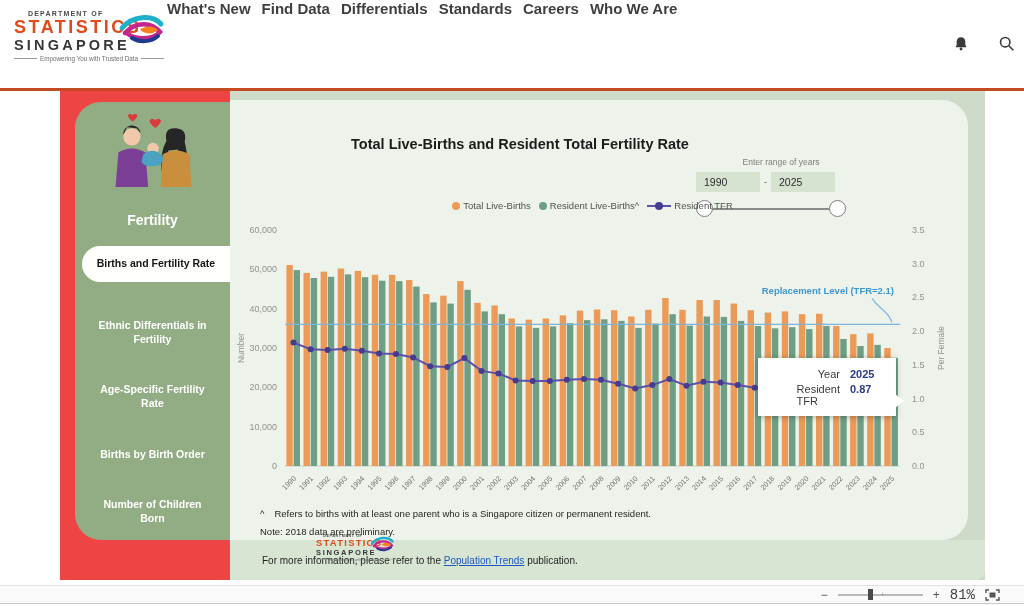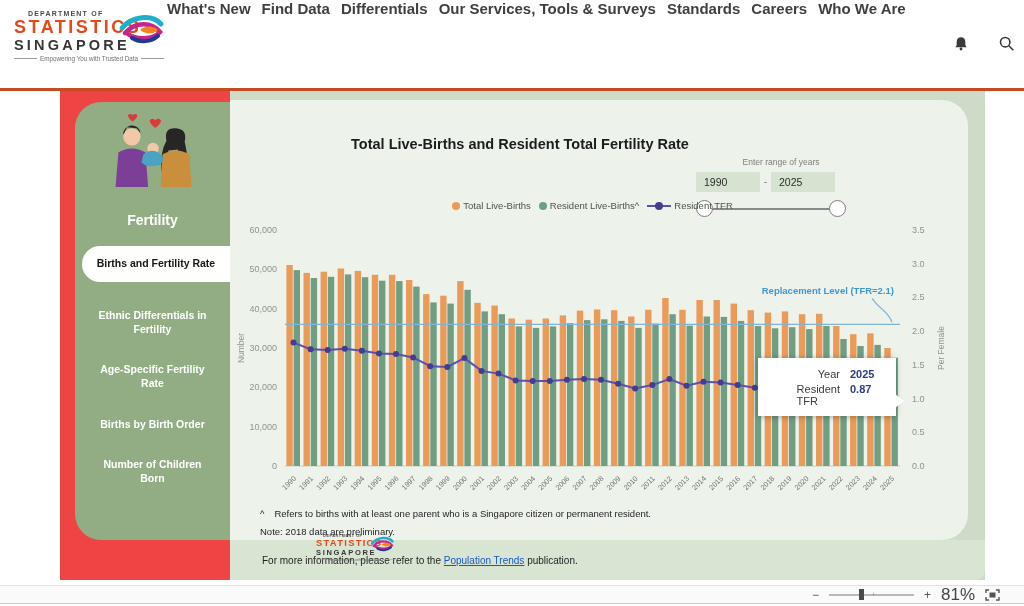--- a/index.html
+++ b/index.html
@@ -21,21 +21,21 @@
 
   .red-line{position:absolute;top:88px;left:0;width:1024px;height:3px;background:#c44a22;}
 
   
   .report{position:absolute;left:60px;top:91px;width:925px;height:489px;background:#cddbc8;}
   .side-dark{position:absolute;left:0;top:0;width:170px;height:489px;background:#ef4444;}
   .side-inner{position:absolute;left:15px;top:11px;width:155px;height:438px;background:#92ad84;
               border-radius:26px 0 0 26px;display:flex;flex-direction:column;align-items:center;}
   .illustration{margin-top:10px;height:96px;}
   .side-title{color:#fff;font-weight:800;font-size:14px;margin-top:4px;}
-  .side-menu{margin-top:18px;display:flex;flex-direction:column;gap:27px;width:100%;align-items:center;}
+  .side-menu{margin-top:18px;display:flex;flex-direction:column;gap:37px;width:100%;align-items:center;}
   .side-item{color:#fff;font-weight:700;font-size:10.5px;text-align:center;width:124px;line-height:1.3;cursor:pointer;}
   .side-item.selected{background:#fffffd;color:#161616;width:148px;height:36px;border-radius:18px 0 0 18px;
         display:flex;align-items:center;justify-content:center;align-self:flex-end;}
 
   .panel{position:absolute;left:170px;top:9px;width:738px;height:440px;background:#edf2ea;
          border-radius:0 26px 26px 0;}
   .chart-title{position:absolute;left:0;top:36px;width:580px;text-align:center;
                font-size:14.5px;font-weight:800;color:#1c1c1c;}
 
   .range-ctl{position:absolute;left:466px;top:10px;width:170px;margin-top:47px;}
@@ -81,21 +81,21 @@
   .mini-logo{position:absolute;right:14px;top:-6px;transform:scale(.52);transform-origin:top right;}
 
   
   .zoom-bar{position:absolute;left:0;top:585px;width:1024px;height:19px;background:#fafafa;
             border-top:1px solid #e2e2e2;border-bottom:1px solid #c9c9c9;box-sizing:border-box;}
   .zoom-ctl{position:absolute;right:24px;top:0;height:17px;display:flex;align-items:center;gap:10px;}
   .zoom-btn{font-size:12px;color:#555;cursor:pointer;line-height:1;}
   .zoom-track{position:relative;width:85px;height:2px;background:#b9b9b9;cursor:pointer;}
   .zoom-handle{position:absolute;left:35%;top:-5px;width:5px;height:11px;background:#4a4a4a;cursor:pointer;}
   .zoom-mid{position:absolute;left:50%;top:-3px;font-size:7px;color:#999;}
-  .zoom-level{font-size:17px;color:#444;}
+  .zoom-level{font-size:14px;color:#444;font-family:Liberation Mono, monospace;}
   .fit-icon{cursor:pointer;display:flex;align-items:center;}
 </style>
 </head>
 <body>
 
 <div class="page">
 
   <div class="topbar">
     <div class="logo-block">
       <div class="logo-dept">DEPARTMENT OF</div>
@@ -106,21 +106,20 @@
         <path d="M4 16 C14 4, 34 2, 43 12" stroke="#1fb0c9" stroke-width="5" fill="none" stroke-linecap="round"></path>
         <path d="M7 21 C18 9, 34 10, 42 20 C35 28, 18 28, 10 22" stroke="#c4258f" stroke-width="4.5" fill="none" stroke-linecap="round"></path>
         <path d="M22 18 C28 13, 36 14, 40 18 C35 23, 27 22, 22 18 Z" fill="#f5821f"></path>
         <path d="M14 26 C22 31, 33 30, 40 24" stroke="#203a8f" stroke-width="4" fill="none" stroke-linecap="round"></path>
       </svg>
     </div>
     <div class="nav">
         <div class="nav-item">What's New</div>
         <div class="nav-item">Find Data</div>
         <div class="nav-item">Differentials</div>
-        <div class="nav-item">Our Services, Tools &amp; Surveys</div>
         <div class="nav-item">Standards</div>
         <div class="nav-item">Careers</div>
         <div class="nav-item">Who We Are</div>
       </div>
     <div class="hdr-icons">
       <svg width="18" height="18" viewBox="0 0 20 20">
         <path d="M10 2.5 C7 2.5 5.2 4.6 5.2 7.5 V11 L3.8 13.6 H16.2 L14.8 11 V7.5 C14.8 4.6 13 2.5 10 2.5 Z" fill="#3a3a3a"></path>
         <circle cx="10" cy="15.6" r="1.6" fill="#3a3a3a"></circle>
       </svg>
       <svg width="18" height="18" viewBox="0 0 20 20">

